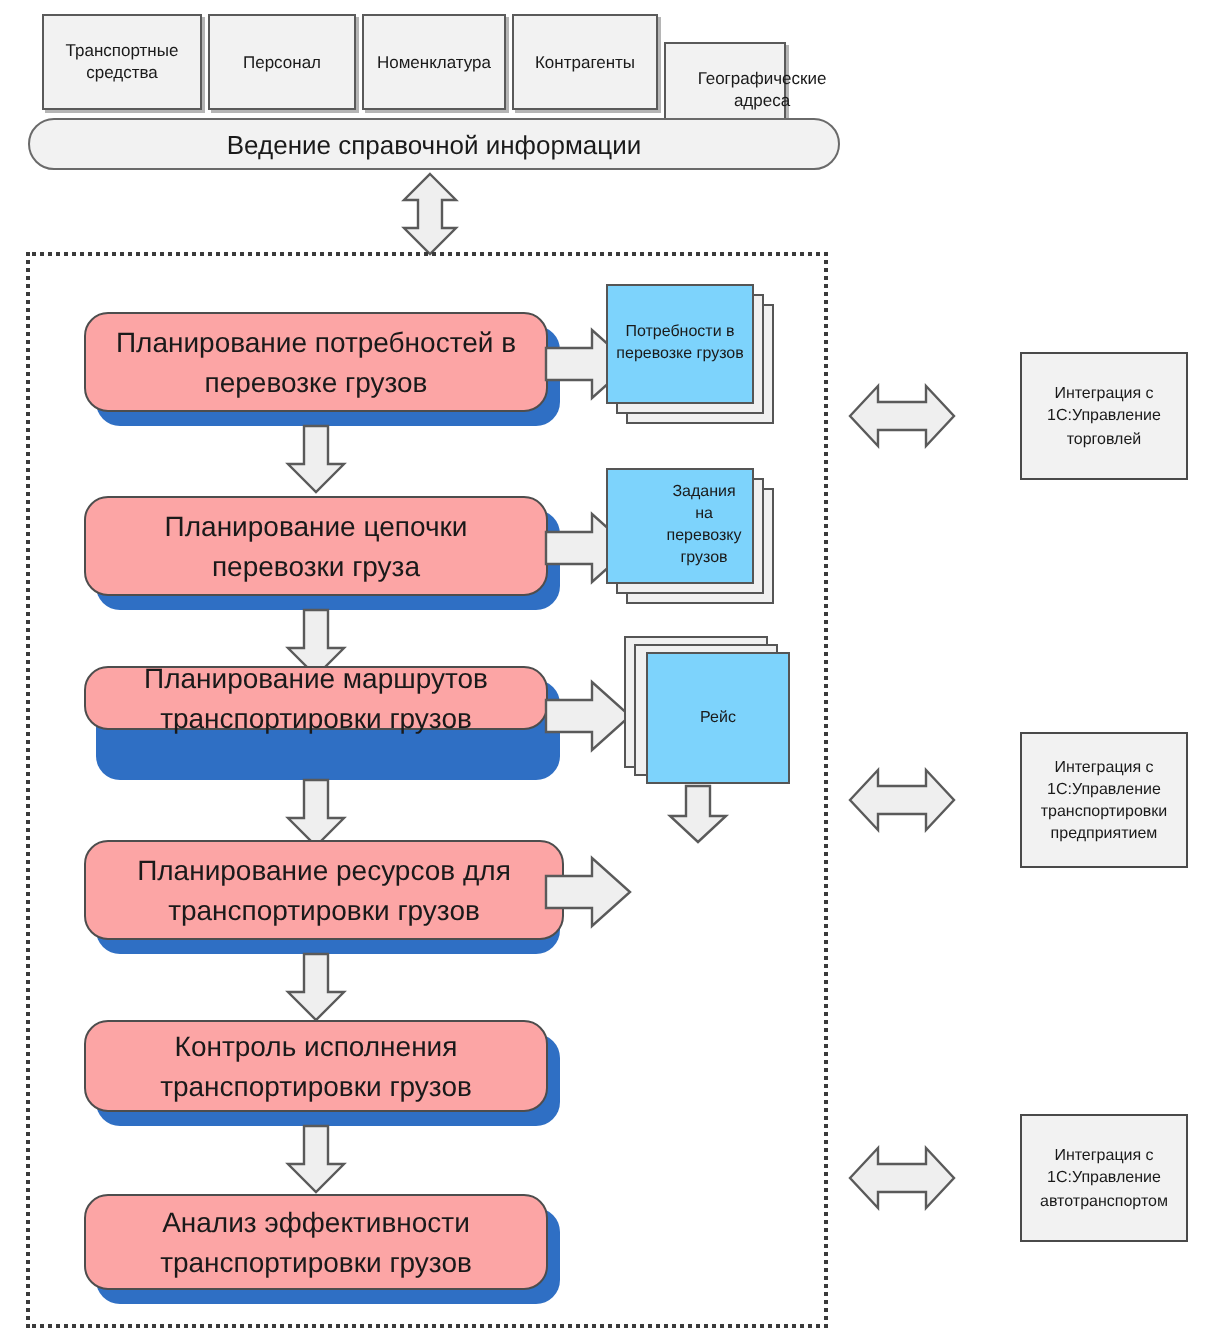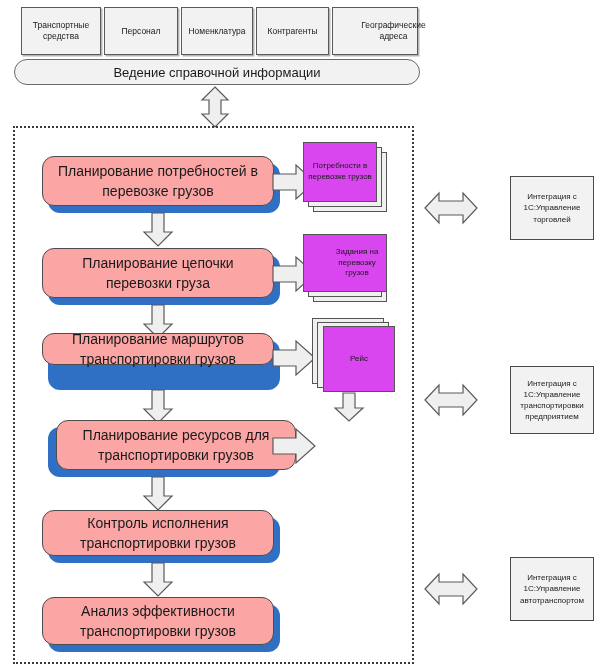--- a/index.html
+++ b/index.html
@@ -68,21 +68,21 @@
 
   
   .stack{position:absolute;}
   .stack .sheet{
     position:absolute;
     background:#f0f0f0;
     border:1.2px solid #555;
     box-sizing:border-box;
   }
   .stack .sheet.top{
-    background:#d946ef;
+    background:#7dd3fc;
     display:flex;align-items:center;justify-content:center;
     text-align:center;
     font-size:8px;
     color:#1a1a1a;
     line-height:1.35;
     padding:2px 4px;
   }
 
   
   .intbox{
@@ -111,21 +111,21 @@
   </div>
   <div class="abs refbox" style="left:104px;top:7px;width:74px;height:48px;">
     <span>Персонал</span>
   </div>
   <div class="abs refbox" style="left:181px;top:7px;width:72px;height:48px;">
     <span>Номенклатура</span>
   </div>
   <div class="abs refbox" style="left:256px;top:7px;width:73px;height:48px;">
     <span>Контрагенты</span>
   </div>
-  <div class="abs refbox" style="left:332px;top:7px;width:86px;height:48px;padding-left:40px;">
+  <div class="abs refbox" style="left:332px;top:21px;width:61px;height:48px;padding-left:40px;">
     <span>Географические адреса</span>
   </div>
 
   <div class="abs capsule" style="left:14px;top:59px;width:406px;height:26px;">
     <span>Ведение справочной информации</span>
   </div>
 
   <svg class="arrowsvg" style="left:201px;top:86px;" width="28" height="42" viewBox="0 0 28 42">
     <polygon points="14,1 27,14 20,14 20,28 27,28 14,41 1,28 8,28 8,14 1,14"></polygon>
   </svg>
@@ -165,21 +165,21 @@
 
   <svg class="arrowsvg" style="left:272px;top:340px;" width="44" height="36" viewBox="0 0 44 36">
     <polygon points="1,10 24,10 24,1 43,18 24,35 24,26 1,26"></polygon>
   </svg>
 
   <svg class="arrowsvg" style="left:143px;top:389px;" width="30" height="35" viewBox="0 0 30 35">
     <polygon points="9,1 21,1 21,20 29,20 15,34 1,20 9,20"></polygon>
   </svg>
 
   <div class="abs proc-shadow" style="left:48px;top:427px;width:232px;height:50px;"></div>
-  <div class="abs proc" style="left:56px;top:420px;width:240px;height:50px;">
+  <div class="abs proc" style="left:42px;top:420px;width:240px;height:50px;">
     <span>Планирование ресурсов для транспортировки грузов</span>
   </div>
 
   <svg class="arrowsvg" style="left:272px;top:428px;" width="44" height="36" viewBox="0 0 44 36">
     <polygon points="1,10 24,10 24,1 43,18 24,35 24,26 1,26"></polygon>
   </svg>
 
   <svg class="arrowsvg" style="left:143px;top:476px;" width="30" height="35" viewBox="0 0 30 35">
     <polygon points="9,1 21,1 21,20 29,20 15,34 1,20 9,20"></polygon>
   </svg>
@@ -202,21 +202,21 @@
     <div class="sheet" style="left:10px;top:10px;width:74px;height:60px;"></div>
     <div class="sheet" style="left:5px;top:5px;width:74px;height:60px;"></div>
     <div class="sheet top" style="left:0px;top:0px;width:74px;height:60px;">
       <span>Потребности в перевозке грузов</span>
     </div>
   </div>
 
   <div class="stack" style="left:303px;top:234px;width:88px;height:76px;">
     <div class="sheet" style="left:10px;top:10px;width:74px;height:58px;"></div>
     <div class="sheet" style="left:5px;top:5px;width:74px;height:58px;"></div>
-    <div class="sheet top" style="left:0px;top:0px;width:84px;height:58px;padding-left:28px;">
+    <div class="sheet top" style="left:0px;top:0px;width:74px;height:58px;padding-left:28px;">
       <span>Задания на перевозку грузов</span>
     </div>
   </div>
 
   <div class="stack" style="left:312px;top:318px;width:92px;height:82px;">
     <div class="sheet" style="left:0px;top:0px;width:72px;height:66px;"></div>
     <div class="sheet" style="left:5px;top:4px;width:72px;height:66px;"></div>
     <div class="sheet top" style="left:11px;top:8px;width:72px;height:66px;">
       <span>Рейс</span>
     </div>

